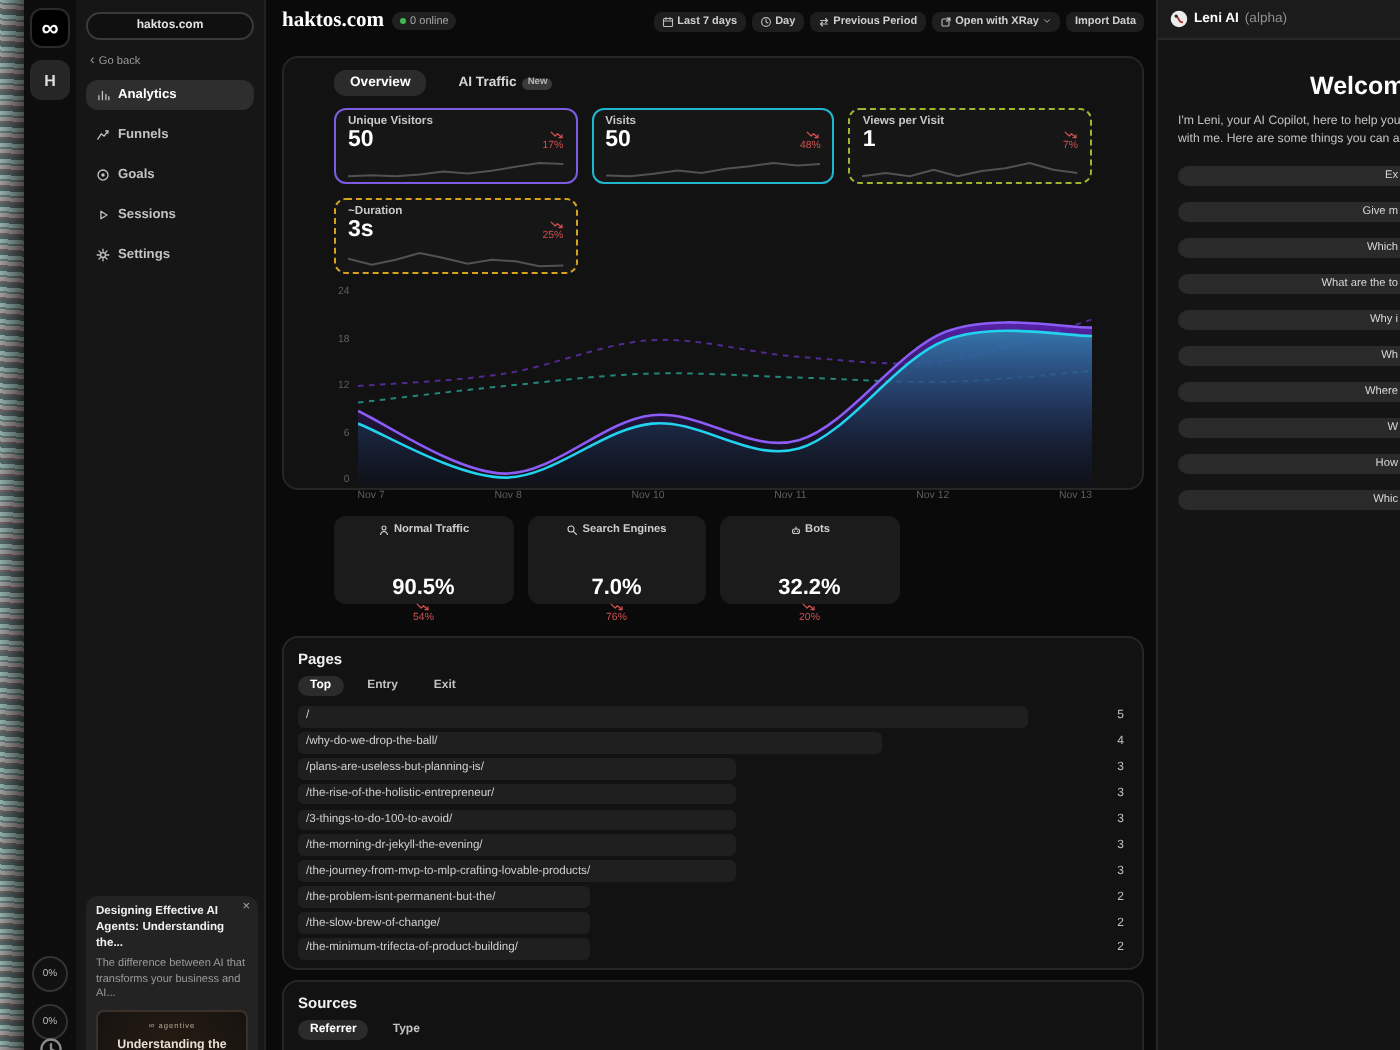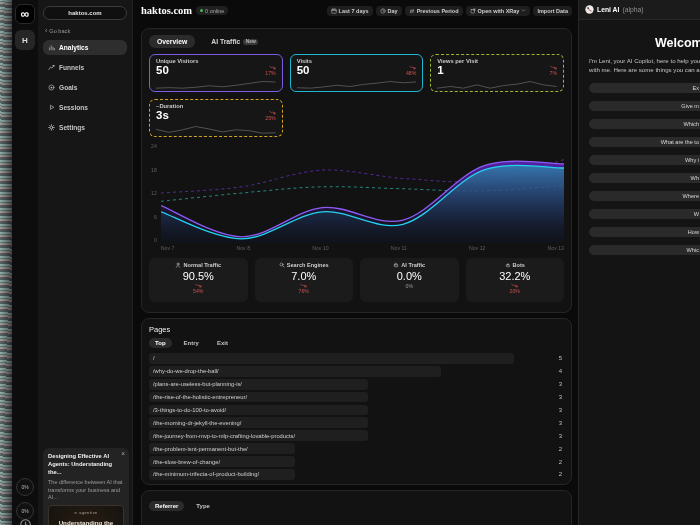--- a/index.html
+++ b/index.html
@@ -55,21 +55,21 @@
     font-size:5.5px;color:#a8a8a8}
   .online-dot{width:3px;height:3px;border-radius:50%;background:#3fb950}
   .topbar-spacer{flex:1}
   .tb-btns{display:flex;gap:3px}
   .tb-btn{display:flex;align-items:center;gap:2px;background:#1e1e1e;border-radius:4px;padding:2px 4px;
     font-size:5.5px;font-weight:600;color:#cfcfcf}
   .tb-btn .icon{width:6px;height:6px;color:#bdbdbd}
   .tb-btn .caret{width:5px;height:5px}
 
   .panel{position:absolute;left:8px;width:431px;background:#121212;border:1px solid #262626;border-radius:8px}
-  #overview-panel{top:28px;height:285px;padding:6px 7px}
+  #overview-panel{top:28px;height:217px;padding:6px 25px}
   #pages-panel{top:318px;height:167px;padding:6px 7px}
   #sources-panel{top:490px;height:70px;padding:6px 7px}
 
   .tabs{display:flex;align-items:center;gap:8px}
   .tab{display:flex;align-items:center;gap:3px;font-size:6.8px;font-weight:700;color:#d6d6d6;padding:3px 8px;border-radius:6px}
   .tab.active{background:#2b2b2b;color:#fff}
   .tab-badge{background:#3a3a3a;border-radius:3px;padding:.5px 2.5px;font-size:4.8px;color:#b5b5b5}
 
   .stats-grid{display:grid;grid-template-columns:repeat(3,1fr);gap:7px;margin-top:6px}
   .scard{border:1px solid #333;border-radius:6px;background:#161616;padding:3px 6px 2px;height:38px;
@@ -87,26 +87,26 @@
   .ylabels{display:flex;flex-direction:column;justify-content:space-between;align-items:flex-end;
     font-size:5.2px;color:#5f5f5f;padding:0 4px 0 2px;height:100px}
   .chart-right{flex:1;min-width:0}
   #main-chart{width:100%;height:100px;display:block}
   .xlabels{display:flex;justify-content:space-between;font-size:5.2px;color:#5f5f5f;margin-top:2px}
 
   .traffic-grid{display:grid;grid-template-columns:repeat(4,1fr);gap:7px;margin-top:7px}
   .tcard{background:#1b1b1b;border-radius:6px;padding:4px;display:flex;flex-direction:column;align-items:center;height:44px}
   .tcard-head{display:flex;align-items:center;gap:2px;font-size:5.6px;font-weight:600;color:#cdcdcd}
   .tcard-head .icon{width:6px;height:6px}
-  .tcard-value{font-size:11px;font-weight:400;color:#fff;margin-top:2px}
+  .tcard-value{font-size:11px;font-weight:700;color:#fff;margin-top:20px}
   .tcard-delta{display:flex;flex-direction:column;align-items:center;margin-top:1px;line-height:1;font-size:5.5px}
   .tcard-delta .icon{width:7px;height:5px}
   .tcard-pct{font-size:5.2px;margin-top:1px}
 
-  .section-title{font-size:7.5px;font-weight:400;color:#f0f0f0}
+  .section-title{font-size:7.5px;font-weight:700;color:#f0f0f0}
   .mini-tabs{display:flex;gap:6px;margin-top:4px}
   .mini-tab{font-size:6px;font-weight:600;color:#c2c2c2;padding:2px 6px;border-radius:5px}
   .mini-tab.active{background:#2b2b2b;color:#fff}
   .rows{margin-top:5px;display:flex;flex-direction:column;gap:2.1px}
   .prow{position:relative;height:10.8px;display:flex;align-items:center}
   .prow-bar{position:absolute;left:0;top:0;bottom:0;background:#1f1f1f;border-radius:3px;display:flex;
     align-items:center;padding-left:4px}
   .prow-label{font-size:5.8px;color:#d0d0d0;white-space:nowrap}
   .prow-value{margin-left:auto;font-size:6px;color:#c0c0c0;padding-right:2px}
 
@@ -462,39 +462,20 @@
               <span class="icon">
                 <svg viewBox="0 0 12 8">
                   <path d="M1 1.5l3.4 3.4 2-2 3.8 3.3"></path>
                   <path d="M10.2 6.2V3.8M10.2 6.2H7.6"></path>
                 </svg>
               </span>
               <span class="tcard-pct">76%</span>
             </div>
           </div>
 
-          <div class="tcard">
-            <div class="tcard-head">
-              <span class="icon">
-                <svg viewBox="0 0 12 12">
-                  <rect x="2.5" y="4.5" width="7" height="5" rx="1"></rect>
-                  <path d="M6 2.5v2"></path>
-                  <circle cx="6" cy="2" r=".7" style="fill:currentColor;stroke:none"></circle>
-                  <circle cx="4.5" cy="7" r=".7" style="fill:currentColor;stroke:none"></circle>
-                  <circle cx="7.5" cy="7" r=".7" style="fill:currentColor;stroke:none"></circle>
-                </svg>
-              </span>
-              <span>AI Traffic</span>
-            </div>
-            <div class="tcard-value">0.0%</div>
-            <div class="tcard-delta" style="color: rgb(154, 154, 154);">
-
-              <span class="tcard-pct">0%</span>
-            </div>
-          </div>
 
           <div class="tcard">
             <div class="tcard-head">
               <span class="icon">
                 <svg viewBox="0 0 12 12">
                   <rect x="2.5" y="5" width="7" height="4.5" rx="2"></rect>
                   <path d="M6 3v2"></path>
                   <circle cx="4.5" cy="7.2" r=".7" style="fill:currentColor;stroke:none"></circle>
                   <circle cx="7.5" cy="7.2" r=".7" style="fill:currentColor;stroke:none"></circle>
                 </svg>
@@ -593,20 +574,21 @@
           <div class="prow">
             <div class="prow-bar" style="width: 35.2%;">
               <span class="prow-label">/the-minimum-trifecta-of-product-building/</span>
             </div>
             <span class="prow-value">2</span>
           </div>
         </div>
     </section>
 
     <section class="panel" id="sources-panel">
+      <div class="section-title">Sources</div>
       <div class="mini-tabs">
 
           <div class="mini-tab active">Referrer</div>
 
           <div class="mini-tab">Type</div>
         </div>
 
     </section>
   </main>
 

